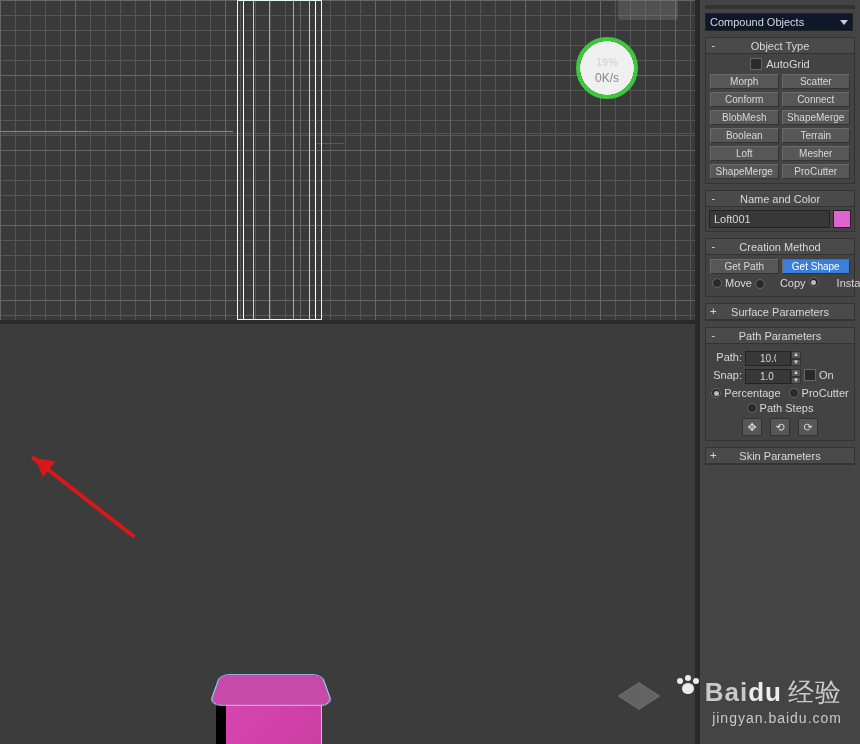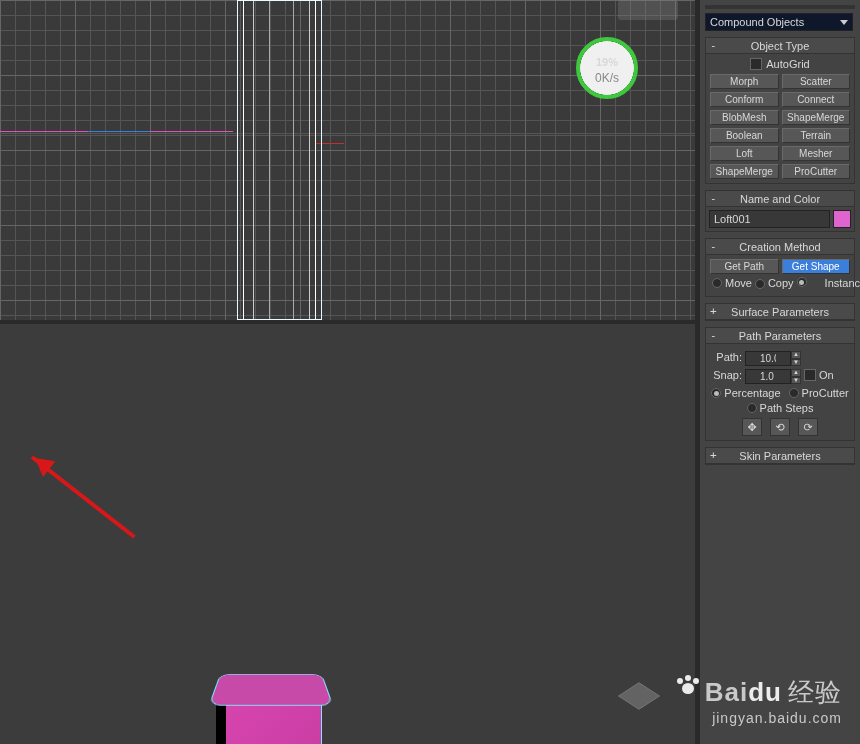--- a/index.html
+++ b/index.html
@@ -155,21 +155,21 @@
     <div class="roll-body">
       <div class="btn-grid">
         <div class="btn">Get Path</div>
         <div class="btn btn-active">Get Shape</div>
       </div>
       <div class="radio-row" style="justify-content:space-between">
         <span style="display:flex;align-items:center;gap:3px">
             <span class="radio"></span>
             <span>Move</span>
           </span>
-        <span style="display:flex;align-items:flex-end;gap:3px">
+        <span style="display:flex;align-items:flex-end;gap:15px">
             <span class="radio"></span>
             <span>Copy</span>
           </span>
         <span style="display:flex;align-items:flex-start;gap:18px">
             <span class="radio on"></span>
             <span>Instance</span>
           </span>
       </div>
     </div>
   </div>

